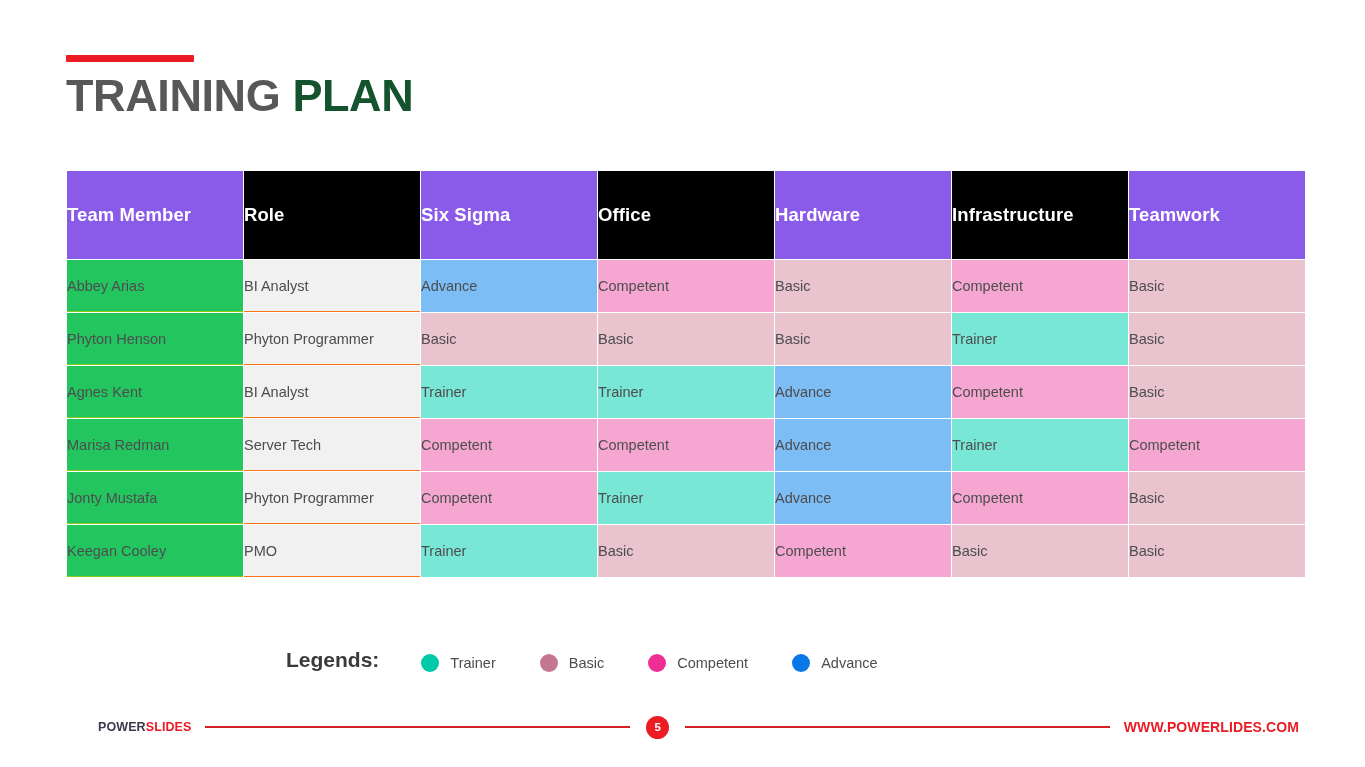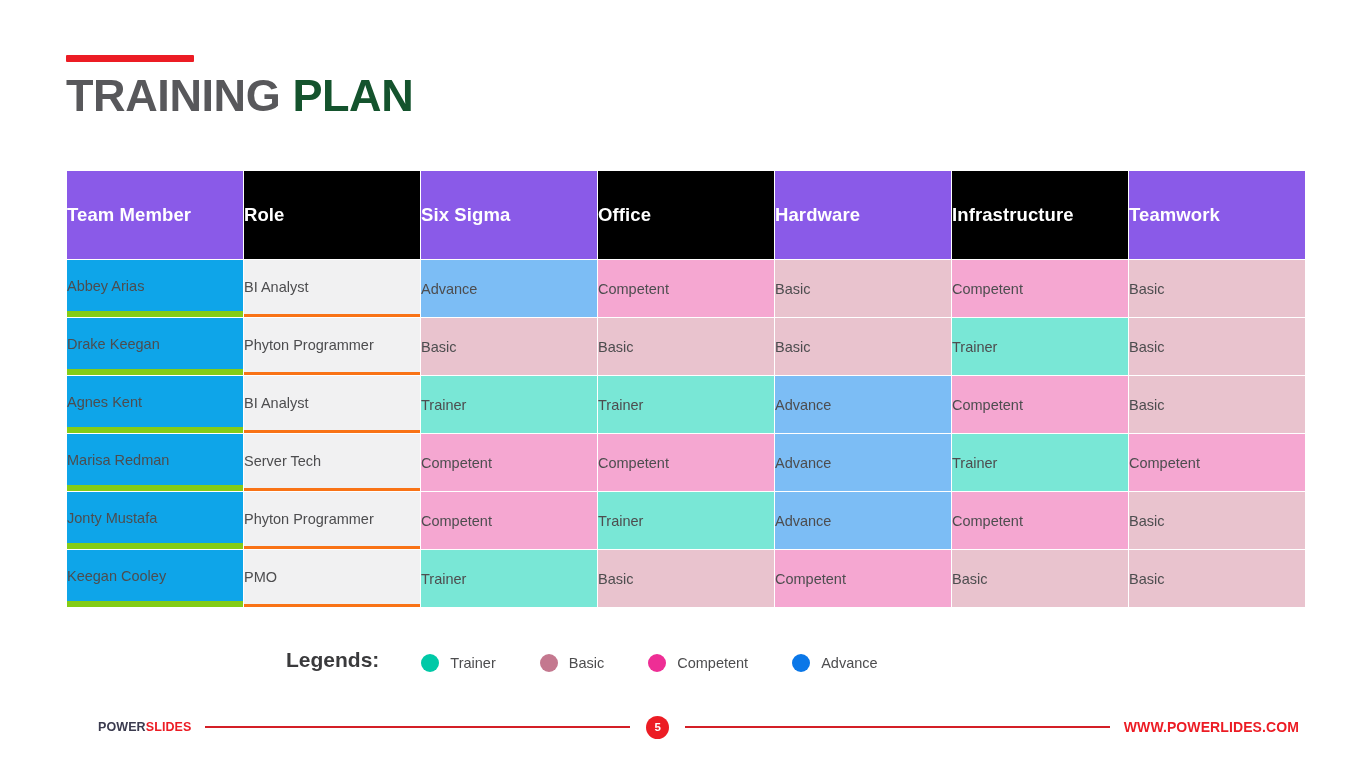--- a/index.html
+++ b/index.html
@@ -66,26 +66,26 @@
     height: 51px;
     font-size: 14.5px;
     color: #4d4d4f;
   }
   .col-name  { width: 176px; }
   .col-role  { width: 176px; }
   .col-skill { width: 176px; }
 
   
   td.cell-name {
-    background: #0ea5e9;
-    border-bottom: 6px solid #84cc16;
+    background: #22c55e;
+    border-bottom: 1px solid #84cc16;
   }
   td.cell-role {
     background: #f1f1f2;
-    border-bottom: 3px solid #f97316;
+    border-bottom: 1px solid #f97316;
   }
 
   
   .lv-trainer   { background: #79e7d6; }
   .lv-basic     { background: #e9c3ce; }
   .lv-competent { background: #f5a7d1; }
   .lv-advance   { background: #7cbdf5; }
 
   
   .hd-purple { background: #8a5ae8; }
@@ -205,21 +205,21 @@
       <tr>
         <td class="cell-name col-name">Abbey Arias</td>
         <td class="cell-role col-role">BI Analyst</td>
         <td class="col-skill lv-advance">Advance</td>
         <td class="col-skill lv-competent">Competent</td>
         <td class="col-skill lv-basic">Basic</td>
         <td class="col-skill lv-competent">Competent</td>
         <td class="col-skill lv-basic">Basic</td>
       </tr>
       <tr>
-        <td class="cell-name col-name">Drake Keegan</td>
+        <td class="cell-name col-name">Phyton Henson</td>
         <td class="cell-role col-role">Phyton Programmer</td>
         <td class="col-skill lv-basic">Basic</td>
         <td class="col-skill lv-basic">Basic</td>
         <td class="col-skill lv-basic">Basic</td>
         <td class="col-skill lv-trainer">Trainer</td>
         <td class="col-skill lv-basic">Basic</td>
       </tr>
       <tr>
         <td class="cell-name col-name">Agnes Kent</td>
         <td class="cell-role col-role">BI Analyst</td>

